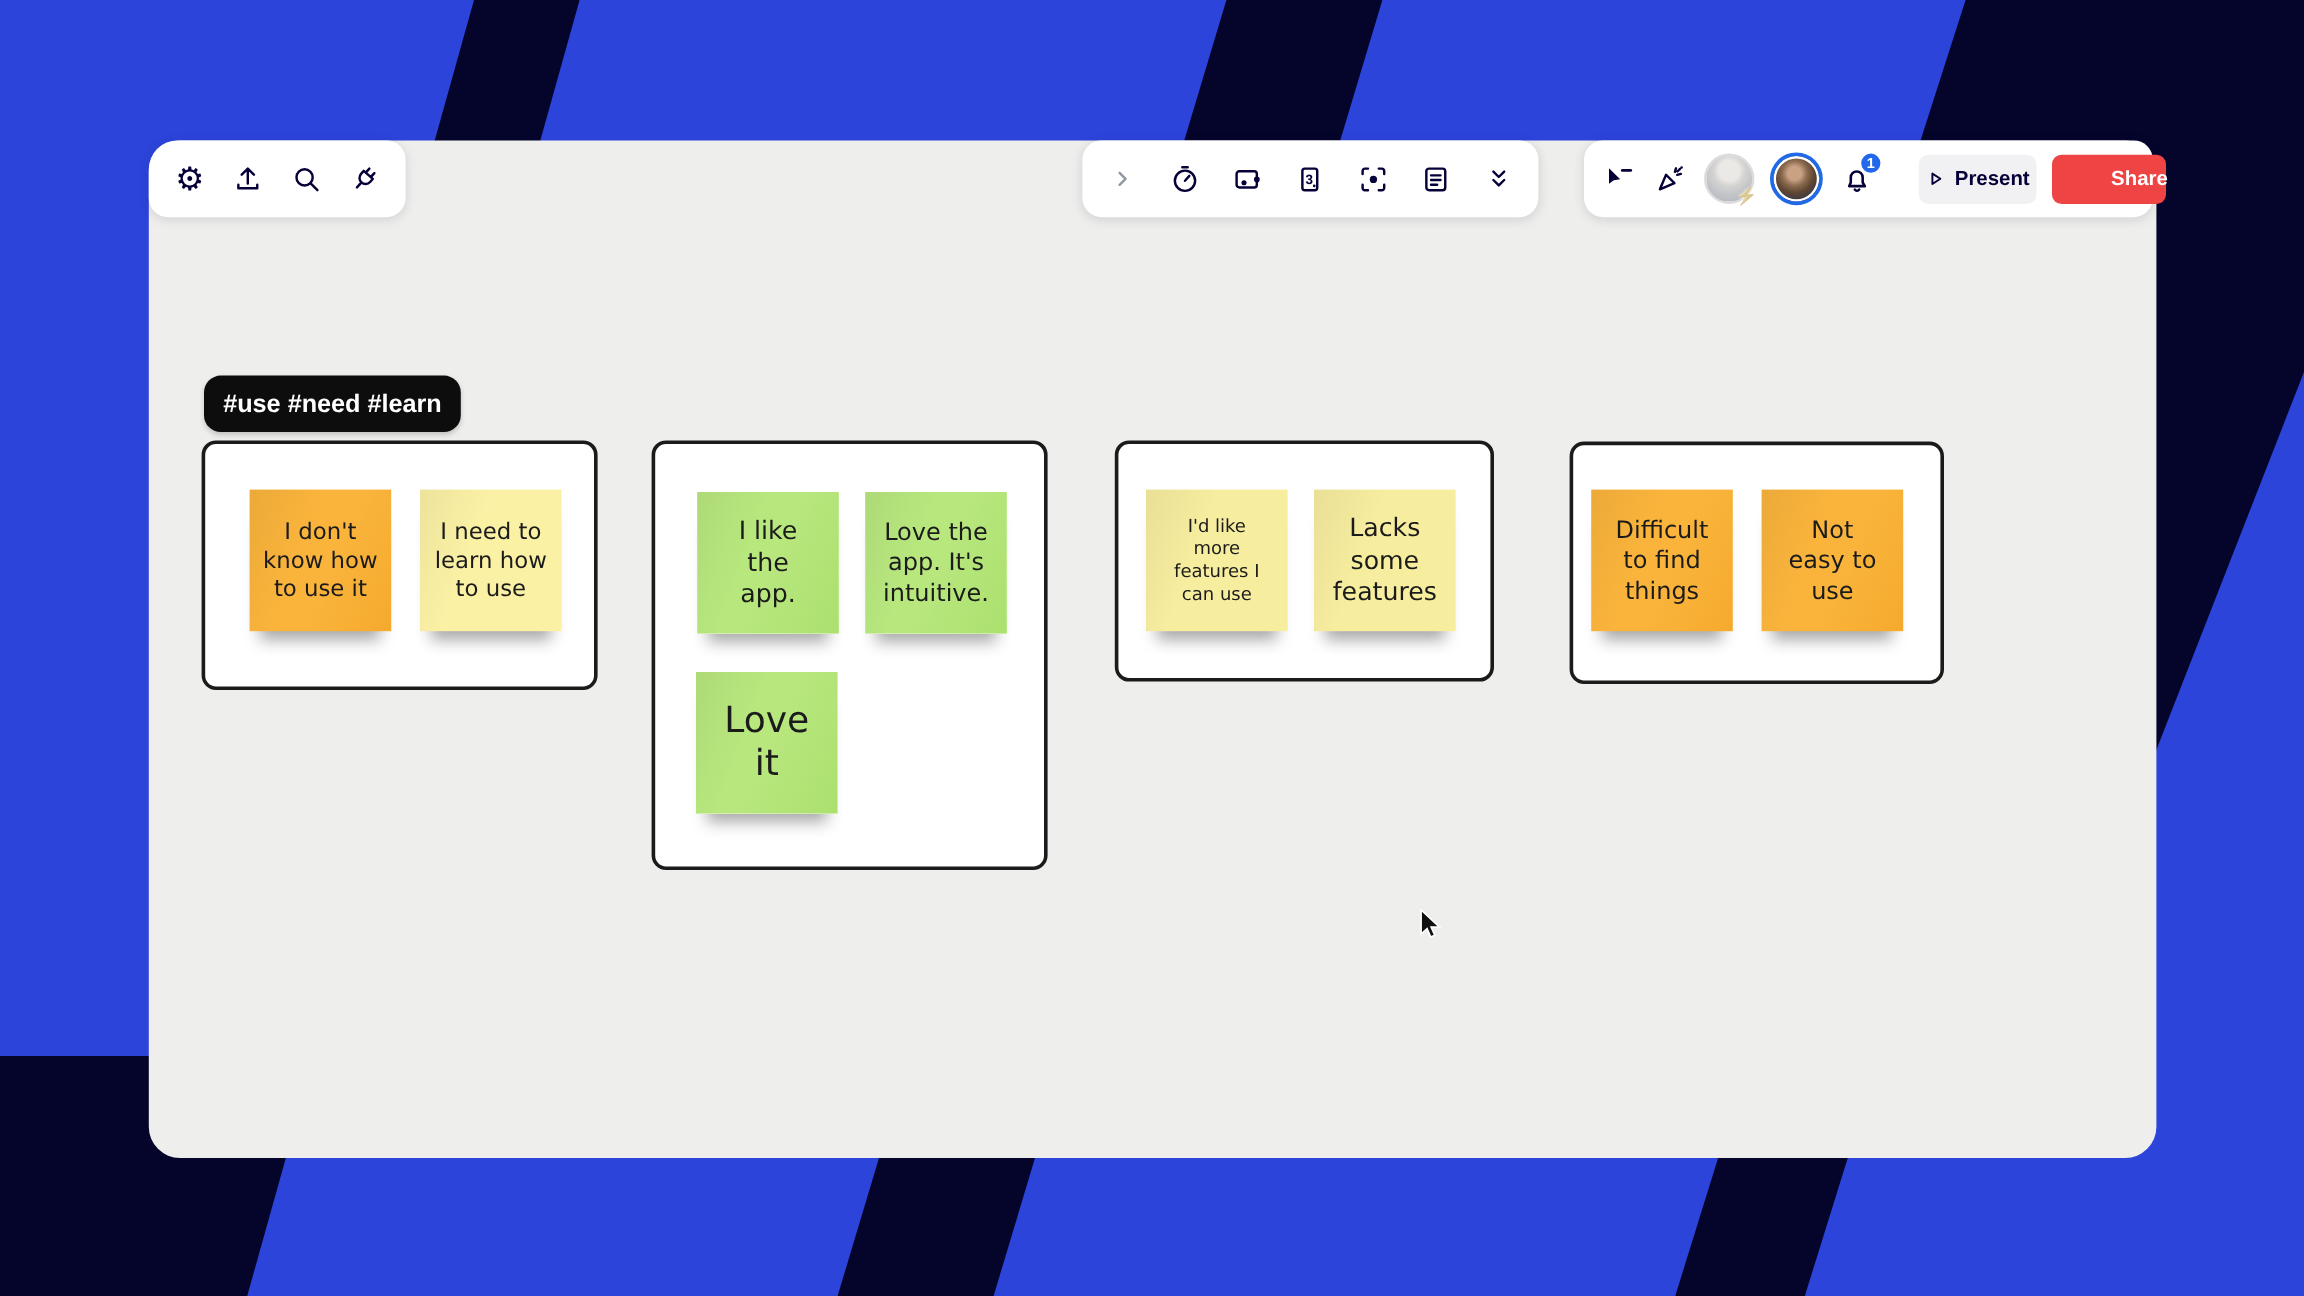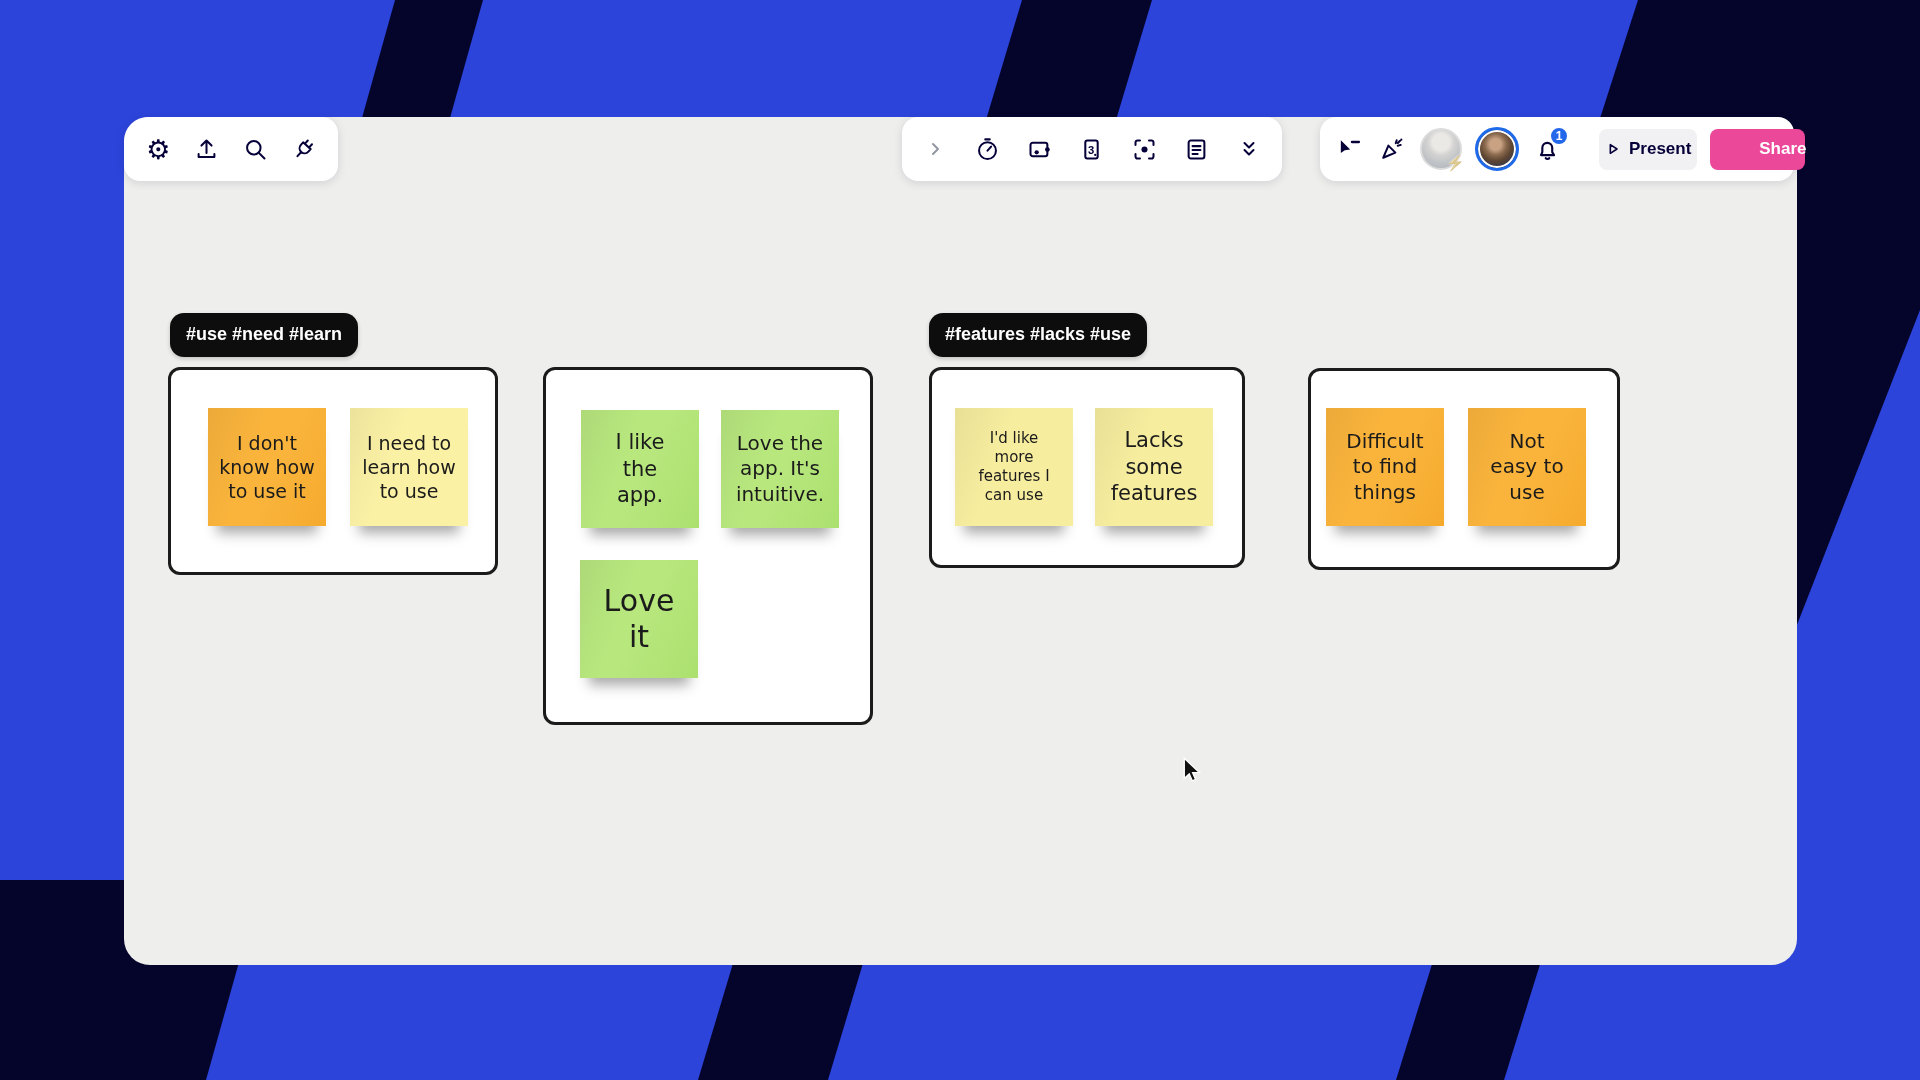--- a/index.html
+++ b/index.html
@@ -28,24 +28,24 @@
   .avatar{width:38px;height:38px;border-radius:50%;position:relative;flex:0 0 auto;}
   .avatar-offline{background:radial-gradient(circle at 50% 32%,#efe9df 0 26%,#d3d2cf 42%,#b9c3cd 68%,#a6b1bd 100%);border:2px solid #dcdcdc;filter:saturate(.35);}
   .avatar-active{background:radial-gradient(circle at 46% 38%,#c9a183 0 18%,#8a6a4e 34%,#5f4632 52%,#3c3a45 72%,#23304d 100%);border:3px solid #1F6AE9;box-shadow:inset 0 0 0 2px #fff;width:38px;height:38px;}
   .bolt-badge{position:absolute;right:-5px;bottom:-4px;font-size:15px;color:#b7bdc6;text-shadow:0 0 2px #fff;}
 
   .bell-wrap{position:relative;flex:0 0 auto;width:30px;height:30px;display:flex;align-items:center;justify-content:center;}
   .badge{position:absolute;top:-8px;right:-7px;min-width:20px;height:20px;border-radius:10px;background:#2368EB;color:#fff;font-size:12px;font-weight:bold;display:flex;align-items:center;justify-content:center;border:2px solid #fff;box-sizing:border-box;}
 
   .btn{height:41px;border-radius:8px;display:flex;align-items:center;justify-content:center;gap:8px;font-size:17px;font-weight:bold;cursor:pointer;border:none;box-sizing:border-box;}
   .btn-present{margin-left:24px;width:103px;background:#F1F1F3;color:#050038;}
-  .btn-share{width:95px;background:#ec4899;color:#ffffff;padding-left:48px;}
+  .btn-share{width:95px;background:#ef4444;color:#ffffff;padding-left:48px;}
 
   
-  .tag{position:absolute;background:#0D0D0D;color:#fff;font-weight:bold;font-size:18px;line-height:1.2;padding:11px 16px;border-radius:14px;box-shadow:0 2px 4px rgba(0,0,0,.18);white-space:nowrap;}
+  .tag{position:absolute;background:#0D0D0D;color:#fff;font-weight:bold;font-size:21px;line-height:1.2;padding:11px 16px;border-radius:14px;box-shadow:0 2px 4px rgba(0,0,0,.18);white-space:nowrap;}
   .frame{position:absolute;background:#fff;border:3px solid #1B1B1B;border-radius:12px;box-sizing:border-box;}
   .note{position:absolute;width:118px;height:118px;display:flex;align-items:center;justify-content:center;text-align:center;color:#1B1B1B;font-family:"DejaVu Sans",sans-serif;line-height:1.28;padding:6px 8px;box-sizing:border-box;box-shadow:0 16px 12px -9px rgba(30,30,30,.38);}
   .note::after{content:"";position:absolute;inset:0;background:linear-gradient(110deg,rgba(0,0,0,.06),rgba(255,255,255,0) 38%);}
   .orange{background:linear-gradient(115deg,#FAB43C 55%,#F5AA2D);}
   .paleyellow{background:#FBF1A5;}
   .yellow{background:#F7ED9F;}
   .green{background:linear-gradient(115deg,#B8E77E 50%,#ABE06E);}
   .fs15{font-size:15px;} .fs19{font-size:19px;} .fs20{font-size:20px;} .fs21{font-size:21px;}
   .fs30{font-size:30px;line-height:1.2;}
   .pad18{padding:6px 16px;} .pad22{padding:6px 22px;}
@@ -90,21 +90,20 @@
           <span>I like the app.</span>
         </div>
       <div class="note green fs20 g2n2">
           <span>Love the app. It's intuitive.</span>
         </div>
       <div class="note green fs30 pad18 g2n3">
           <span>Love it</span>
         </div>
     </div>
 
-    <div class="tag tag3">#features #lacks #use</div>
     <div class="frame c3">
       <div class="note yellow fs15 pad22 g3n1">
           <span>I'd like more features I can use</span>
         </div>
       <div class="note yellow fs21 pad18 g3n2">
           <span>Lacks some features</span>
         </div>
     </div>
 
     <div class="frame c4">

